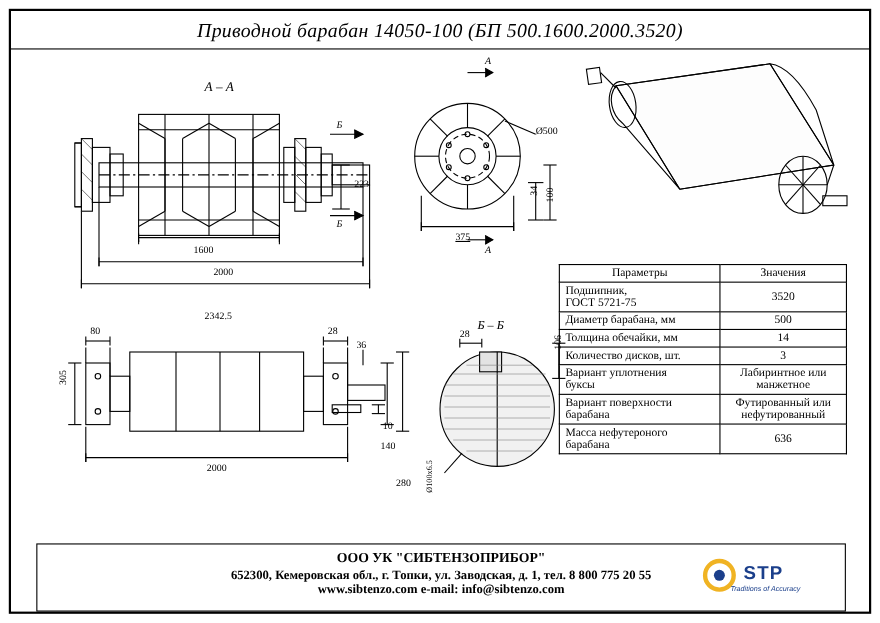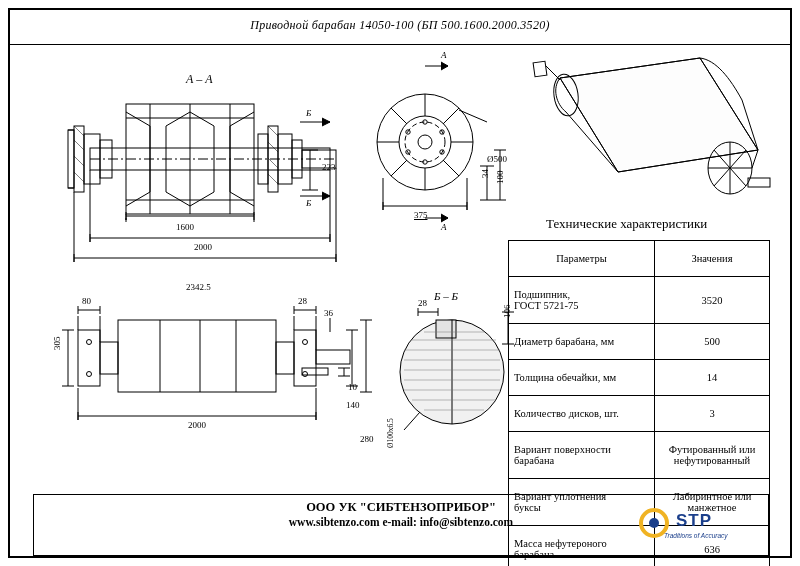--- a/index.html
+++ b/index.html
@@ -1,25 +1,25 @@
 <!DOCTYPE html>
 <html><head>
 <meta charset="utf-8">
 <style>
   html,body{margin:0;padding:0;background:#ffffff;}
   body{width:800px;height:566px;font-family:"Liberation Serif",serif;color:#000;}
   #sheet{position:relative;width:800px;height:566px;box-sizing:border-box;}
   .frame{position:absolute;left:8px;top:8px;width:784px;height:550px;border:2px solid #000;box-sizing:border-box;}
-  .title{position:absolute;left:0;right:0;top:18px;text-align:center;font-style:italic;font-size:12px;letter-spacing:.3px;}
+  .title{position:absolute;left:0;right:0;top:18px;text-align:center;font-style:italic;font-size:18px;letter-spacing:.3px;}
   .lbl{position:absolute;font-size:9px;font-family:"Liberation Serif",serif;}
   .lbl-i{font-style:italic;}
   .thin{position:absolute;background:#000;}
   
   table.specs{position:absolute;border-collapse:collapse;font-family:"Liberation Serif",serif;font-size:10.5px;}
-  table.specs td{border:1px solid #000;padding:12px 5px;vertical-align:middle;}
+  table.specs td{border:1px solid #000;padding:2px 5px;vertical-align:middle;}
   table.specs td.val{text-align:center;width:118px;}
   table.specs td.par{width:172px;}
   table.specs tr.head td{text-align:center;font-weight:normal;}
   .spec-title{position:absolute;font-size:13px;}
   
   .footer{position:absolute;left:33px;top:494px;width:736px;height:62px;border:1px solid #000;box-sizing:border-box;}
   .f-line{text-align:center;font-weight:bold;font-family:"Liberation Serif",serif;}
   .f1{font-size:12.5px;margin-top:5px;}
   .f2{font-size:11.5px;margin-top:2px;}
   .f3{font-size:11.5px;margin-top:1px;font-family:Liberation Serif, serif;}
@@ -257,40 +257,39 @@
 
   <div class="lbl" style="left:176px;top:222px;">1600</div>
   <div class="lbl" style="left:194px;top:242px;">2000</div>
   <div class="lbl" style="left:186px;top:262px;margin-top:20px;">2342.5</div>
   <div class="lbl" style="left:322px;top:162px;">223</div>
   <div class="lbl lbl-i" style="left:306px;top:108px;">Б</div>
   <div class="lbl lbl-i" style="left:306px;top:198px;">Б</div>
 
   <div class="lbl lbl-i" style="left:441px;top:50px;">А</div>
   <div class="lbl lbl-i" style="left:441px;top:222px;">А</div>
-  <div class="lbl" style="left:487px;top:114px;margin-top:40px;">Ø500</div>
+  <div class="lbl" style="left:487px;top:114px;">Ø500</div>
   <div class="lbl" style="left:414px;top:210px;text-decoration:underline;">375</div>
   <div class="lbl" style="left:480px;top:178px;transform:rotate(-90deg);transform-origin:left top;">34</div>
   <div class="lbl" style="left:495px;top:184px;transform:rotate(-90deg);transform-origin:left top;">100</div>
 
   <div class="lbl" style="left:82px;top:296px;">80</div>
   <div class="lbl" style="left:52px;top:350px;transform:rotate(-90deg);transform-origin:left top;">305</div>
   <div class="lbl" style="left:188px;top:420px;">2000</div>
   <div class="lbl" style="left:298px;top:296px;">28</div>
   <div class="lbl" style="left:324px;top:308px;">36</div>
   <div class="lbl" style="left:348px;top:382px;">10</div>
   <div class="lbl" style="left:346px;top:400px;">140</div>
   <div class="lbl" style="left:360px;top:434px;">280</div>
 
   <div class="lbl lbl-i" style="left:434px;top:290px;font-size:11px;">Б – Б</div>
   <div class="lbl" style="left:418px;top:298px;">28</div>
   <div class="lbl" style="left:502px;top:318px;transform:rotate(-90deg);transform-origin:left top;">106</div>
   <div class="lbl" style="left:386px;top:448px;transform:rotate(-90deg);transform-origin:left top;font-size:7.5px;">Ø100х6.5</div>
 
-  <div class="spec-title" style="left:546px;top:216px;">Технические характеристики</div>
   <table class="specs" style="left:508px;top:240px;width:262px;">
     <tbody>
         <tr class="head">
       <td class="par">Параметры</td>
       <td class="val">Значения</td>
     </tr>
     <tr>
       <td class="par">
         <span>Подшипник,</span><br>
         <span>ГОСТ 5721-75</span>
@@ -304,50 +303,51 @@
     <tr>
       <td class="par">Толщина обечайки, мм</td>
       <td class="val">14</td>
     </tr>
     <tr>
       <td class="par">Количество дисков, шт.</td>
       <td class="val">3</td>
     </tr>
     <tr>
       <td class="par">
+        <span>Вариант уплотнения</span><br>
+        <span>буксы</span>
+      </td>
+      <td class="val">
+        <span>Лабиринтное или</span><br>
+        <span>манжетное</span>
+      </td>
+    </tr>
+    <tr>
+      <td class="par">
         <span>Вариант поверхности</span><br>
         <span>барабана</span>
       </td>
       <td class="val">
         <span>Футированный или</span><br>
         <span>нефутированный</span>
       </td>
     </tr>
     <tr>
       <td class="par">
-        <span>Вариант уплотнения</span><br>
-        <span>буксы</span>
-      </td>
-      <td class="val">
-        <span>Лабиринтное или</span><br>
-        <span>манжетное</span>
-      </td>
-    </tr>
-    <tr>
-      <td class="par">
         <span>Масса нефутероного</span><br>
         <span>барабана</span>
       </td>
       <td class="val">636</td>
     </tr>
   </tbody>
     </table>
 
   <div class="footer">
     <div class="f-line f1">ООО УК "СИБТЕНЗОПРИБОР"</div>
+    <div class="f-line f2">652300, Кемеровская обл., г. Топки, ул. Заводская, д. 1, тел. 8 800 775 20 55</div>
     <div class="f-line f3">www.sibtenzo.com e-mail: info@sibtenzo.com</div>
 
     <div class="logo">
       <svg width="120" height="44" viewBox="0 0 120 44">
         <circle cx="20" cy="16" r="13" fill="none" stroke="#f0b323" stroke-width="4"></circle>
         <circle cx="20" cy="16" r="5" fill="#1b3f8b"></circle>
       </svg>
       <div class="logo-text">STP</div>
       <div class="logo-sub">Traditions of Accuracy</div>
     </div>

